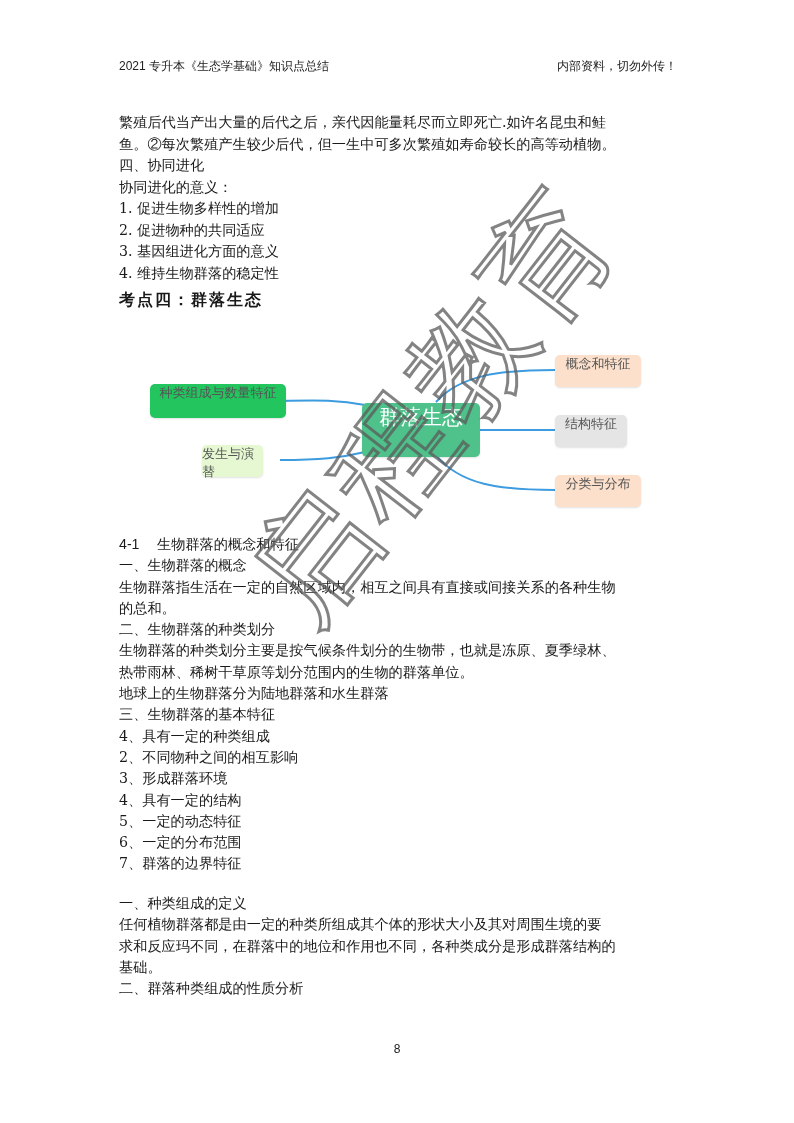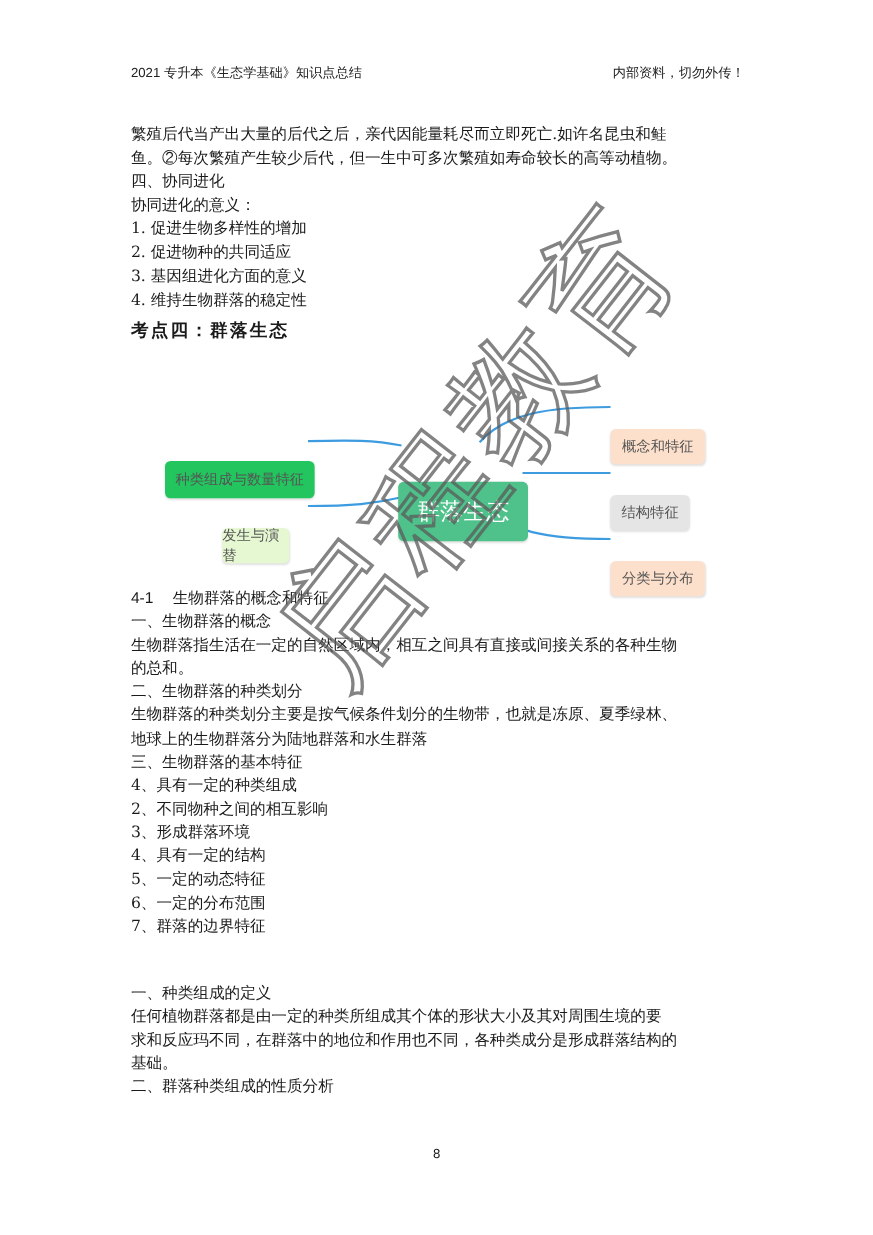--- a/index.html
+++ b/index.html
@@ -7,22 +7,22 @@
          font-family: "DejaVu Serif", "Liberation Serif", serif; color: #1a1a1a; }
   .header { position: absolute; top: 58px; left: 119px; width: 558px; height: 20px;
             font-size: 12px; color: #222; font-family: "Liberation Sans", "DejaVu Sans", sans-serif; }
   .header .left { position: absolute; left: 0; top: 0; }
   .header .right { position: absolute; right: 0; top: 0; }
   .content { position: absolute; left: 119px; top: 88px; width: 560px; font-size: 14.2px; line-height: 21.5px; margin-top: 24px; }
   .line { white-space: nowrap; }
   .section-title { position: absolute; left: 119px; top: 290px; font-size: 16px; font-weight: bold; letter-spacing: 2px; }
   .mindmap { position: absolute; left: 140px; top: 340px; width: 530px; height: 170px; }
   .node { position: absolute; border-radius: 5px; font-family: "DejaVu Sans", "Liberation Sans", sans-serif;
-          color: #555; font-size: 13px; display: flex; align-items: center; justify-content: center;
-          box-shadow: 0 1px 2px rgba(0,0,0,0.12); margin-top: 35px; }
+          color: #555; font-size: 13px; display: flex; justify-content: center;
+          box-shadow: 0 1px 2px rgba(0,0,0,0.12); }
   .center-node { background: #4fc18a; color: #ffffff; font-size: 21px; border-radius: 5px; }
   .block2 { position: absolute; left: 119px; top: 534px; width: 560px; font-size: 14.2px; line-height: 21.3px; }
   .block3 { position: absolute; left: 119px; top: 893px; width: 560px; font-size: 14.2px; line-height: 21.3px; }
   .numtag { font-family: "Liberation Sans", "DejaVu Sans", sans-serif; display: inline-block; width: 38px; }
   .footer { position: absolute; top: 1042px; left: 0; width: 794px; text-align: center; font-size: 12px;
             font-family: "Liberation Sans", "DejaVu Sans", sans-serif; }
   .watermark { position: absolute; left: 215px; top: 555px; font-size: 120px; color: transparent;
                -webkit-text-stroke: 3px rgba(90,90,90,0.75); transform: rotate(-52deg); transform-origin: left top;
                font-family: "DejaVu Sans", sans-serif; letter-spacing: 6px; white-space: nowrap; pointer-events: none; }
 </style>
@@ -77,20 +77,21 @@
 
 <div class="block2">
   <div class="line">
     <span class="numtag">4-1</span><span>生物群落的概念和特征</span>
   </div>
   <div class="line">一、生物群落的概念</div>
   <div class="line">生物群落指生活在一定的自然区域内，相互之间具有直接或间接关系的各种生物</div>
   <div class="line">的总和。</div>
   <div class="line">二、生物群落的种类划分</div>
   <div class="line">生物群落的种类划分主要是按气候条件划分的生物带，也就是冻原、夏季绿林、</div>
+  <div class="line">热带雨林、稀树干草原等划分范围内的生物的群落单位。</div>
   <div class="line">地球上的生物群落分为陆地群落和水生群落</div>
   <div class="line">三、生物群落的基本特征</div>
   <div class="line">4、具有一定的种类组成</div>
   <div class="line">2、不同物种之间的相互影响</div>
   <div class="line">3、形成群落环境</div>
   <div class="line">4、具有一定的结构</div>
   <div class="line">5、一定的动态特征</div>
   <div class="line">6、一定的分布范围</div>
   <div class="line">7、群落的边界特征</div>
 </div>

